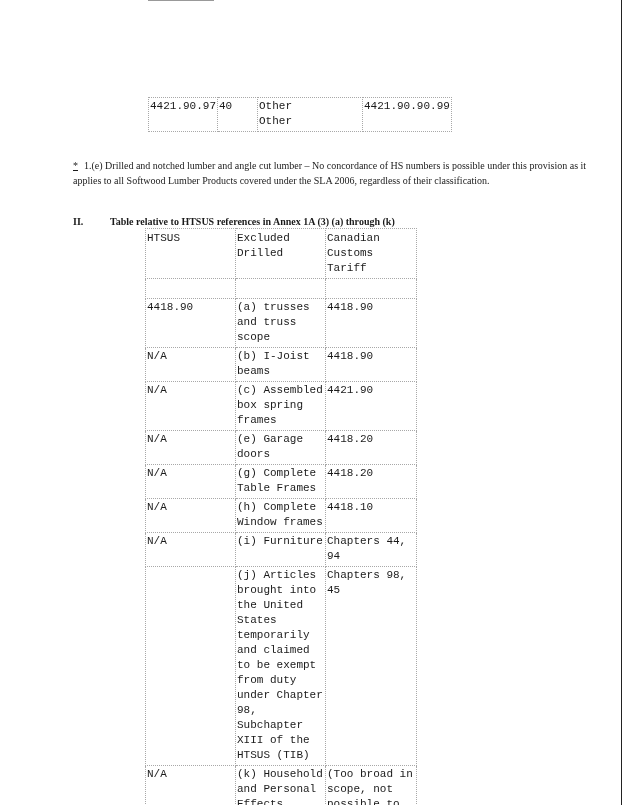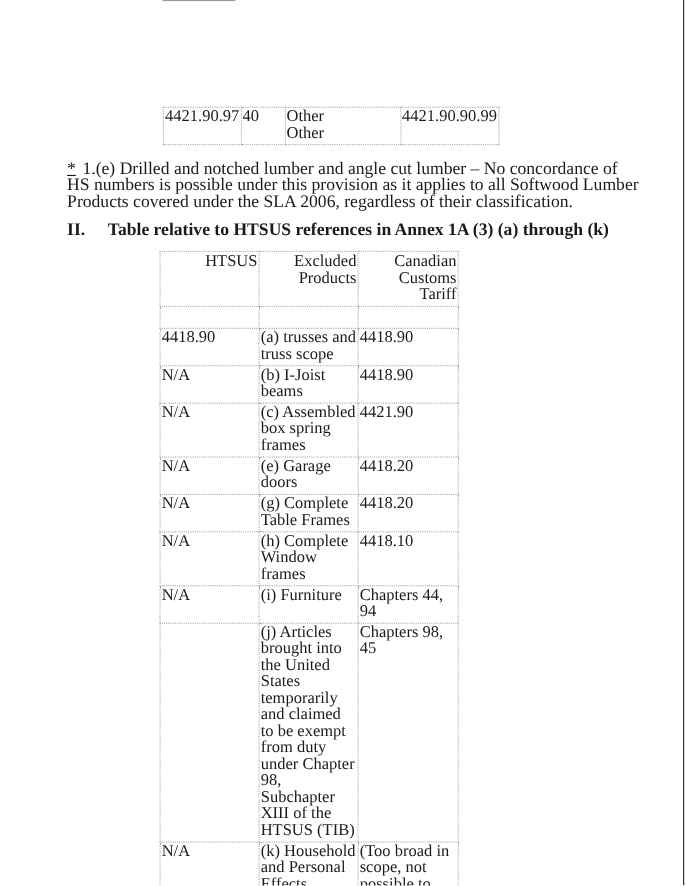--- a/index.html
+++ b/index.html
@@ -27,61 +27,62 @@
     position: absolute;
     top: 0;
     left: 148px;
     width: 66px;
     height: 1px;
     background: #999;
   }
   table.grid {
     border-collapse: collapse;
     position: absolute;
-    font-size: 15px;
+    font-size: 11px;
     line-height: 15px;
+    font-family: Liberation Mono, monospace;
   }
   table.grid td {
     border: 1px dotted #a8a8a8;
     vertical-align: top;
     padding: 1px 1px 2px 1px;
   }
   #top-table {
     left: 148px;
     top: 97px;
   }
   #top-table td { height: 30px; }
   .para {
     position: absolute;
     left: 61px;
     width: 520px;
-    font-size: 16px;
+    font-size: 10px;
     line-height: 15px;
-    margin: 0;
+    margin: 12px;
   }
   #note-para { top: 146px; }
   .note-star {
     text-decoration: underline;
     margin-right: 6px;
   }
   #section-heading { top: 202px; font-weight: bold; }
   .roman {
     display: inline-block;
     width: 37px;
   }
   #main-table {
     left: 145px;
     top: 228px;
   }
   #main-table th {
     font-weight: normal;
     border: 1px dotted #a8a8a8;
     vertical-align: top;
     padding: 2px 1px 2px 1px;
-    text-align: right;
+    text-align: left;
     margin-top: 36px;
   }
   .col1 { width: 87px; }
   .col2 { width: 87px; }
   .col3 { width: 88px; }
   .spacer-row td { height: 16px; }
 </style>
 </head>
 <body>
 
@@ -103,21 +104,21 @@
   </table>
 
 <p class="para" id="note-para"><span class="note-star">*</span><span>1.(e) Drilled and notched lumber and angle cut lumber – No concordance of HS numbers is possible under this provision as it applies to all Softwood Lumber Products covered under the SLA 2006, regardless of their classification.</span></p>
 
 <p class="para" id="section-heading"><span class="roman">II.</span><span>Table relative to HTSUS references in Annex 1A (3) (a) through (k)</span></p>
 
 <table class="grid" id="main-table">
   <thead>
     <tr>
       <th class="col1">HTSUS</th>
-      <th class="col2">Excluded Products</th>
+      <th class="col2">Excluded Drilled</th>
       <th class="col3">Canadian Customs Tariff</th>
     </tr>
   </thead>
   <tbody id="main-body">
     <tr class="spacer-row">
       <td></td>
       <td></td>
       <td></td>
     </tr>
     <tr>

